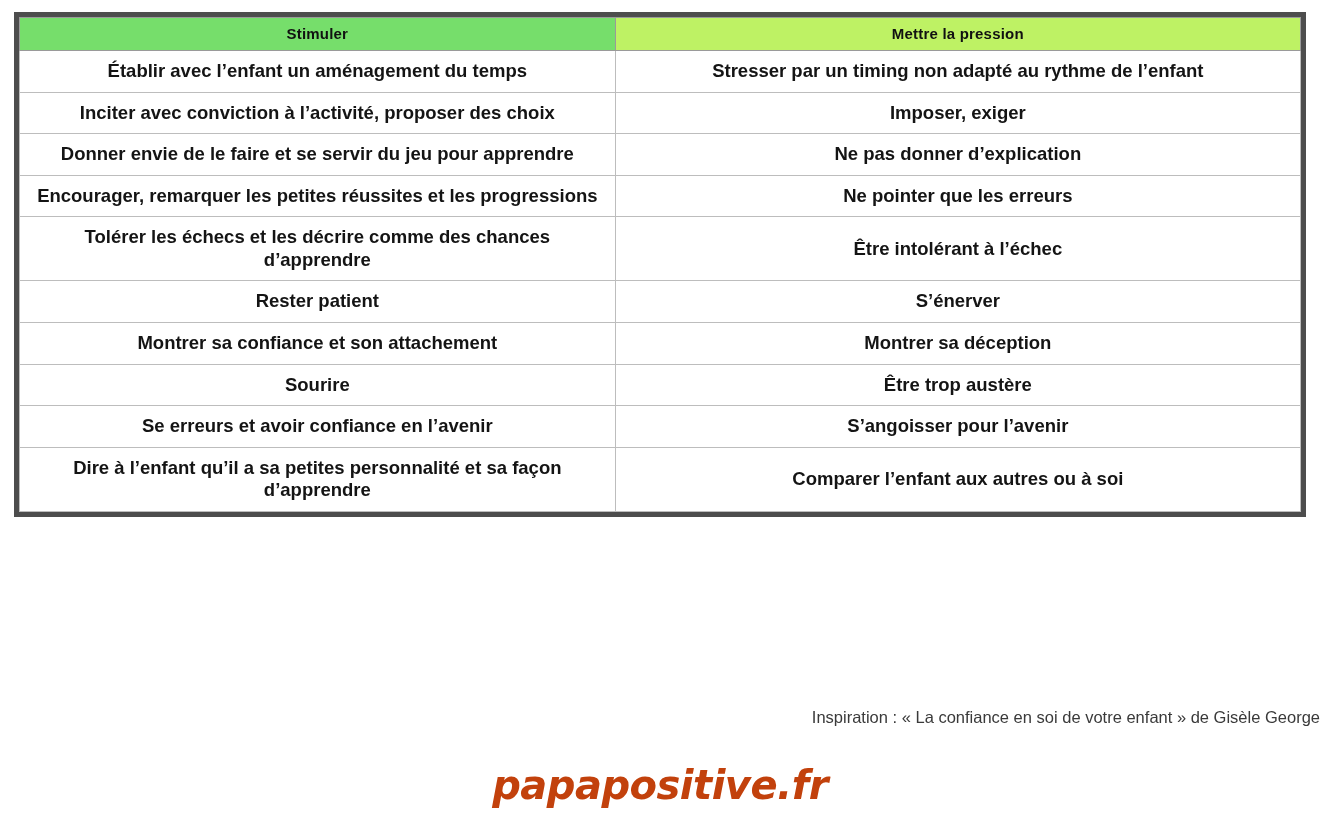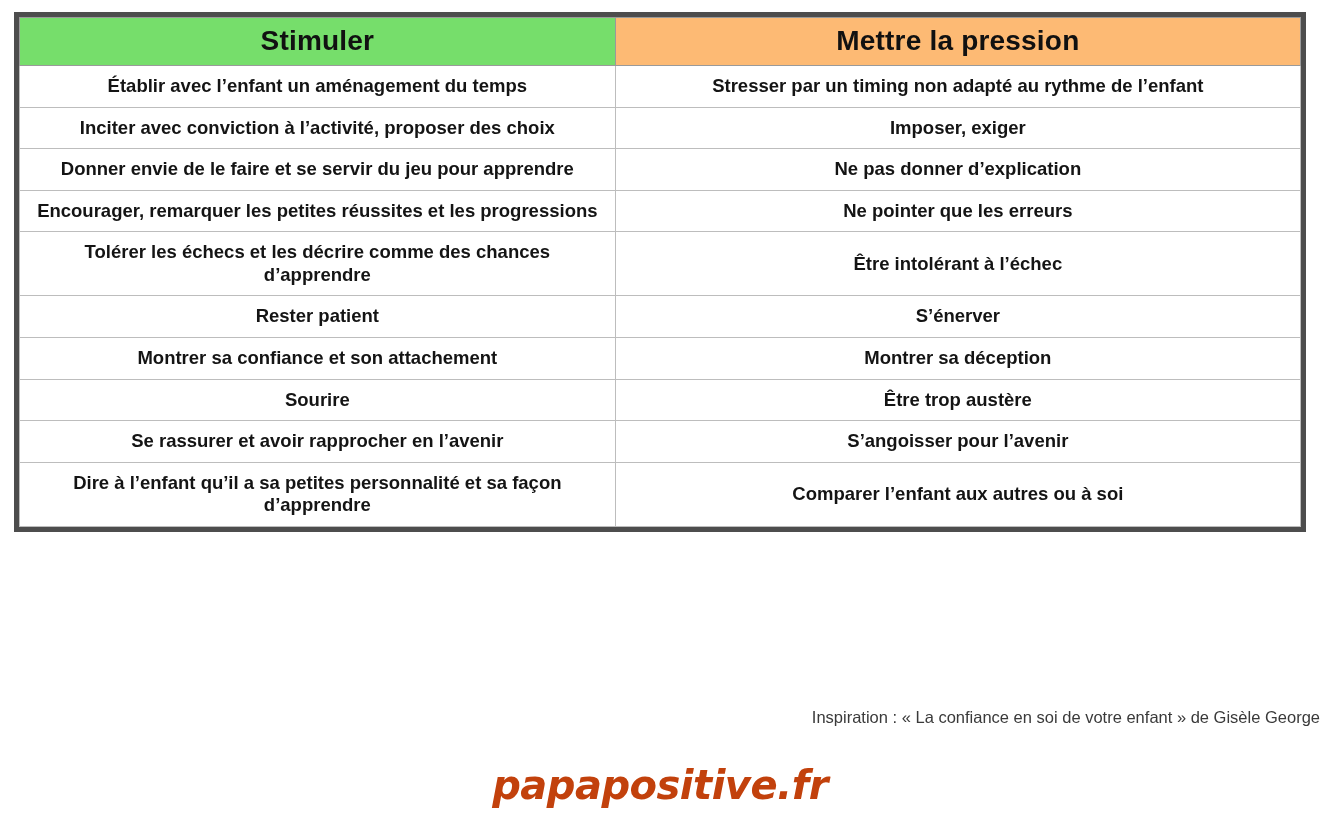--- a/index.html
+++ b/index.html
@@ -30,29 +30,29 @@
     background: #ffffff;
   }
   table.compare {
     border-collapse: collapse;
     table-layout: fixed;
     width: 100%;
   }
   table.compare col.left { width: 46.5%; }
   table.compare col.right { width: 53.5%; }
   table.compare th {
-    font-size: 28px;
+    font-size: 15px;
     font-weight: bold;
     padding: 7px 6px 8px 6px;
     text-align: center;
     border: 1px solid #9a9a9a;
     letter-spacing: 0.2px;
   }
   th.head-stimuler { background: #76de6b; }
-  th.head-pression { background: #fdba74; }
+  th.head-pression { background: #bef264; }
   table.compare td {
     font-size: 18.5px;
     font-weight: bold;
     text-align: center;
     vertical-align: middle;
     border: 1px solid #bdbdbd;
     padding: 9px 10px;
     line-height: 1.22;
     color: #141414;
   }
@@ -124,21 +124,21 @@
         </tr>
         <tr>
           <td>Montrer sa confiance et son attachement</td>
           <td>Montrer sa déception</td>
         </tr>
         <tr>
           <td>Sourire</td>
           <td>Être trop austère</td>
         </tr>
         <tr>
-          <td>Se rassurer et avoir rapprocher en l’avenir</td>
+          <td>Se erreurs et avoir confiance en l’avenir</td>
           <td>S’angoisser pour l’avenir</td>
         </tr>
         <tr>
           <td>Dire à l’enfant qu’il a sa petites personnalité et sa façon d’apprendre</td>
           <td>Comparer l’enfant aux autres ou à soi</td>
         </tr>
       </tbody>
     </table>
   </div>
 

